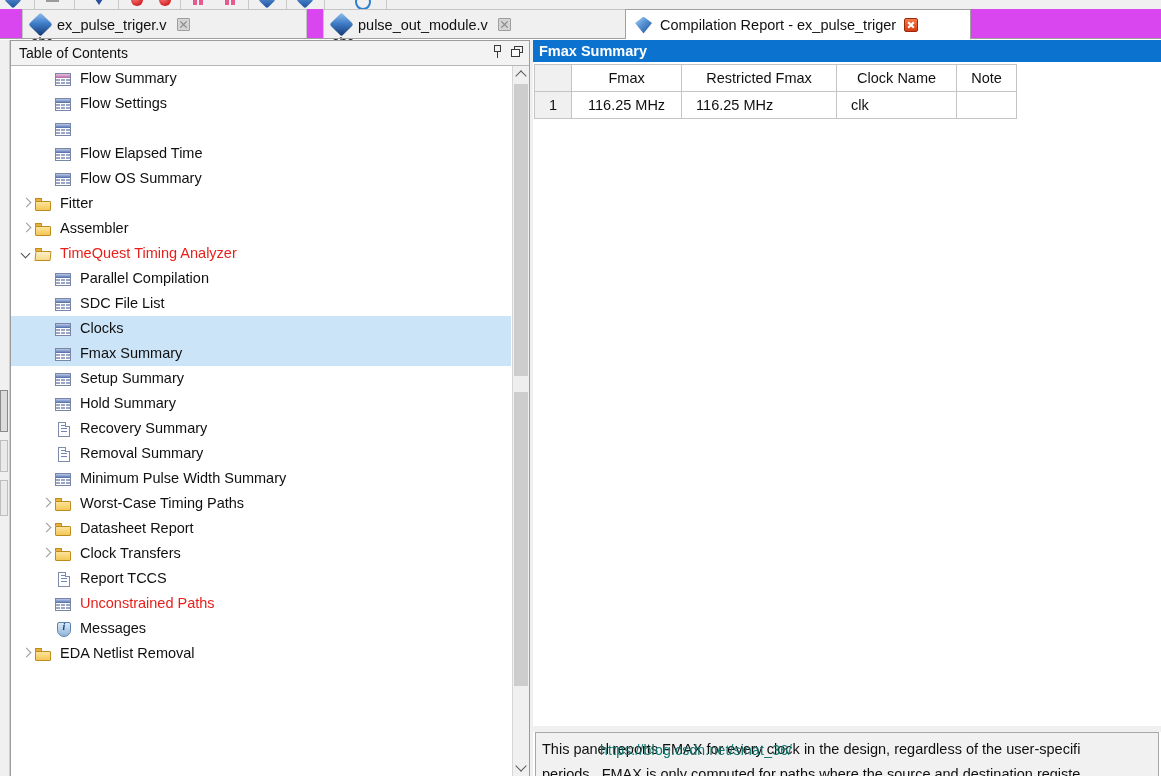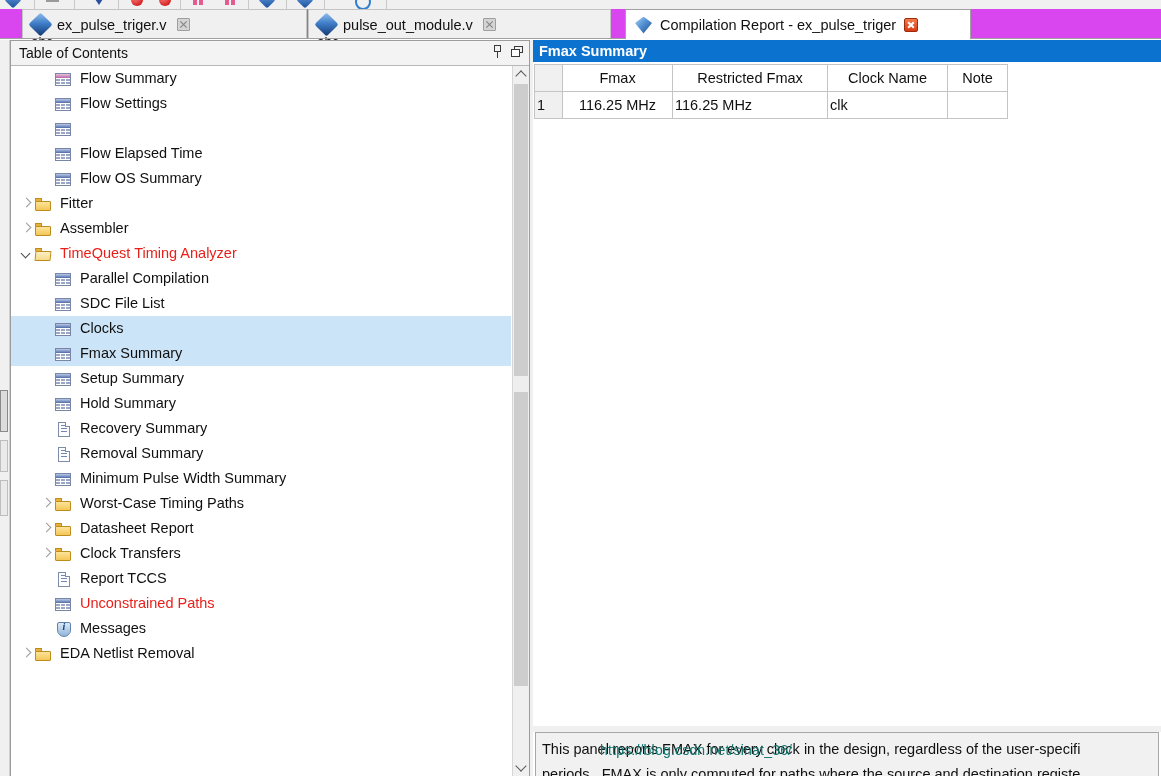--- a/index.html
+++ b/index.html
@@ -217,21 +217,21 @@
     font-family:"Liberation Sans",sans-serif;
   }
   .rpt-title span{margin-left:6px;}
 
   .grid{
     position:absolute;left:1px;top:24px;width:627px;
   }
   .grid table{border-collapse:collapse;font-size:14.5px;font-family:"Liberation Sans",sans-serif;color:#101010;}
   .grid th,.grid td{
     border:1px solid #c4c4c4;
-    padding:0 2px;height:27px;box-sizing:border-box;
+    padding:0 14px;height:27px;box-sizing:border-box;
     font-weight:normal;background:#ffffff;
     white-space:nowrap;
   }
   .grid th{text-align:center;}
   .grid td{text-align:left;}
   .grid th.rownum,.grid td.rownum{background:#f0f0f0;text-align:left;width:28px;}
   .grid th.c-fmax,.grid td.c-fmax{width:110px;}
   .grid td.c-fmax{text-align:center;}
   .grid th.c-rfmax,.grid td.c-rfmax{width:155px;}
   .grid th.c-clk,.grid td.c-clk{width:120px;}
@@ -315,21 +315,21 @@
   <div class="tabstrip">
 
     <div class="tab" style="left:22px;width:285px">
       <div class="tab-icon">
         <div class="ic-abc"></div><span>abc</span>
       </div>
       <div class="tab-label">ex_pulse_triger.v</div>
       <div class="tab-close-gray"></div>
     </div>
 
-    <div class="tab" style="left:308px;width:303px">
+    <div class="tab" style="left:323px;width:303px">
       <div class="tab-icon">
         <div class="ic-abc"></div><span>abc</span>
       </div>
       <div class="tab-label">pulse_out_module.v</div>
       <div class="tab-close-gray"></div>
     </div>
 
     <div class="tab active" style="left:625px;width:346px">
       <div class="tab-icon">
         <div class="ic-report"></div>

